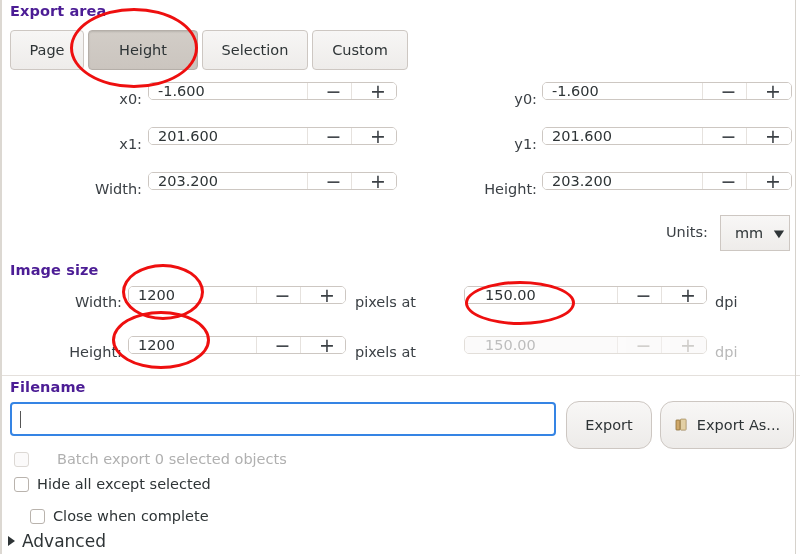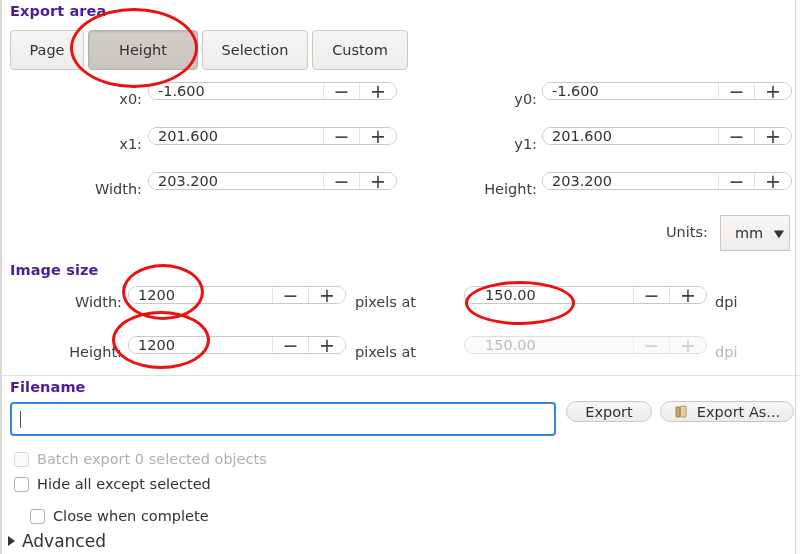--- a/index.html
+++ b/index.html
@@ -72,22 +72,23 @@
     box-shadow: inset 0 1px 2px rgba(0,0,0,.12);
   }
 
   
   .spin {
     position: absolute;
     display: flex;
     height: 18px;
     background: #ffffff;
     border: 1px solid #cdc7c2;
-    border-radius: 12px;
+    border-radius: 5px;
     overflow: hidden;
+    gap: 8px;
   }
   .spin .val {
     flex: 1 1 auto;
     display: flex; align-items: center;
     padding-left: 9px;
     font-size: 14.5px;
     color: #2e3436;
     background: #ffffff;
     border-right: 1px solid #e6e2de;
     min-width: 0;
@@ -140,21 +141,21 @@
   }
   .caret {
     width: 1px; height: 17px;
     background: #555;
   }
 
   
   .pbtn {
     position: absolute;
     display: flex; align-items: center; justify-content: center;
-    height: 21px;
+    height: 48px;
     font-size: 14.5px;
     color: #2e3436;
     background: linear-gradient(to bottom, #f8f7f6 0%, #edebe9 100%);
     border: 1px solid #cdc7c2;
     border-radius: 13px;
     cursor: default;
     white-space: nowrap;
   }
   .pbtn .ico { margin-right: 7px; display: flex; }
 
@@ -322,21 +323,21 @@
     <span class="ico">
       <svg width="16" height="16" viewBox="0 0 16 16">
         <rect x="2" y="3" width="4" height="10" rx="0.6" fill="#cfa86a" stroke="#8a6c35" stroke-width="0.8"></rect>
         <rect x="6.5" y="2.2" width="5.5" height="10.8" rx="0.6" fill="#e8d9b6" stroke="#8a6c35" stroke-width="0.8"></rect>
         <path d="M6.5 2.2 L12 2.2 L12 13 L6.5 13 Z" fill="#ddc796" opacity="0.55"></path>
       </svg>
     </span>
     <span>Export As...</span>
   </div>
 
-  <div class="checkrow disabled" style="left:12px; top:448px;">
+  <div class="checkrow disabled" style="left:12px; top:448px;gap:20px;">
     <span class="box"></span>
     <span>Batch export 0 selected objects</span>
   </div>
 
   <div class="checkrow" style="left:12px; top:473px;">
     <span class="box"></span>
     <span>Hide all except selected</span>
   </div>
 
   <div class="checkrow" style="left:28px; top:505px;">

